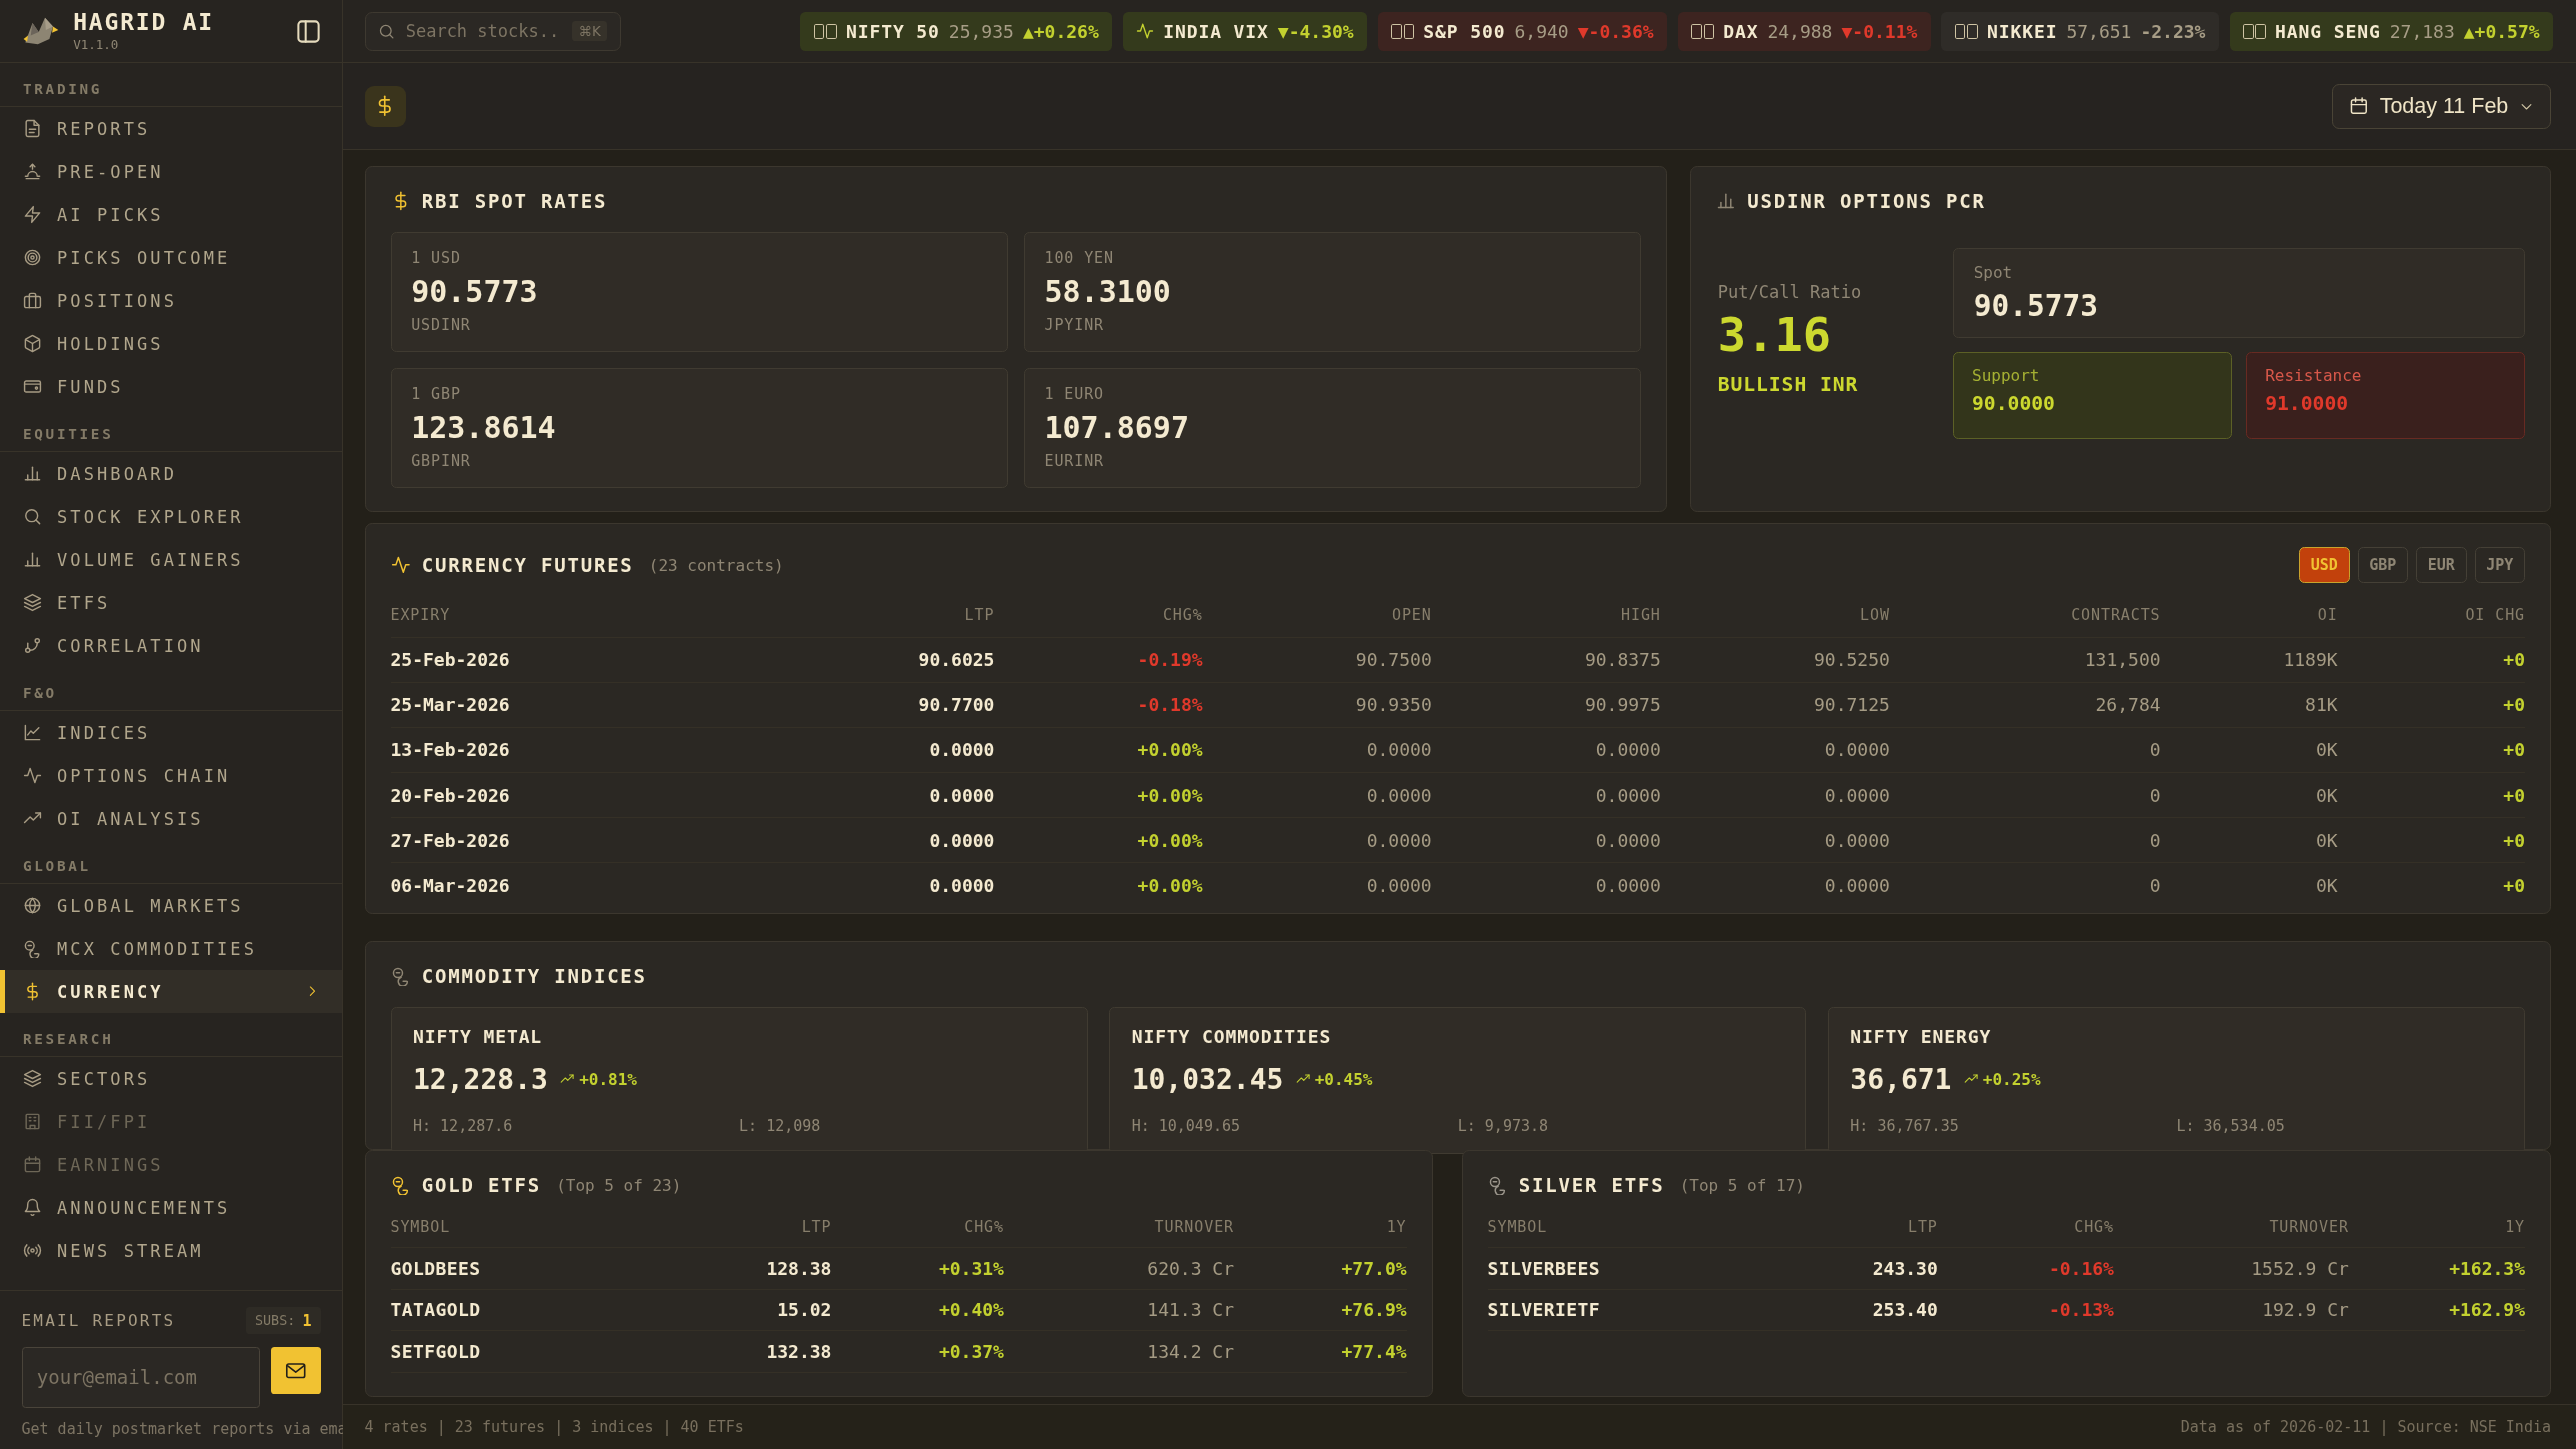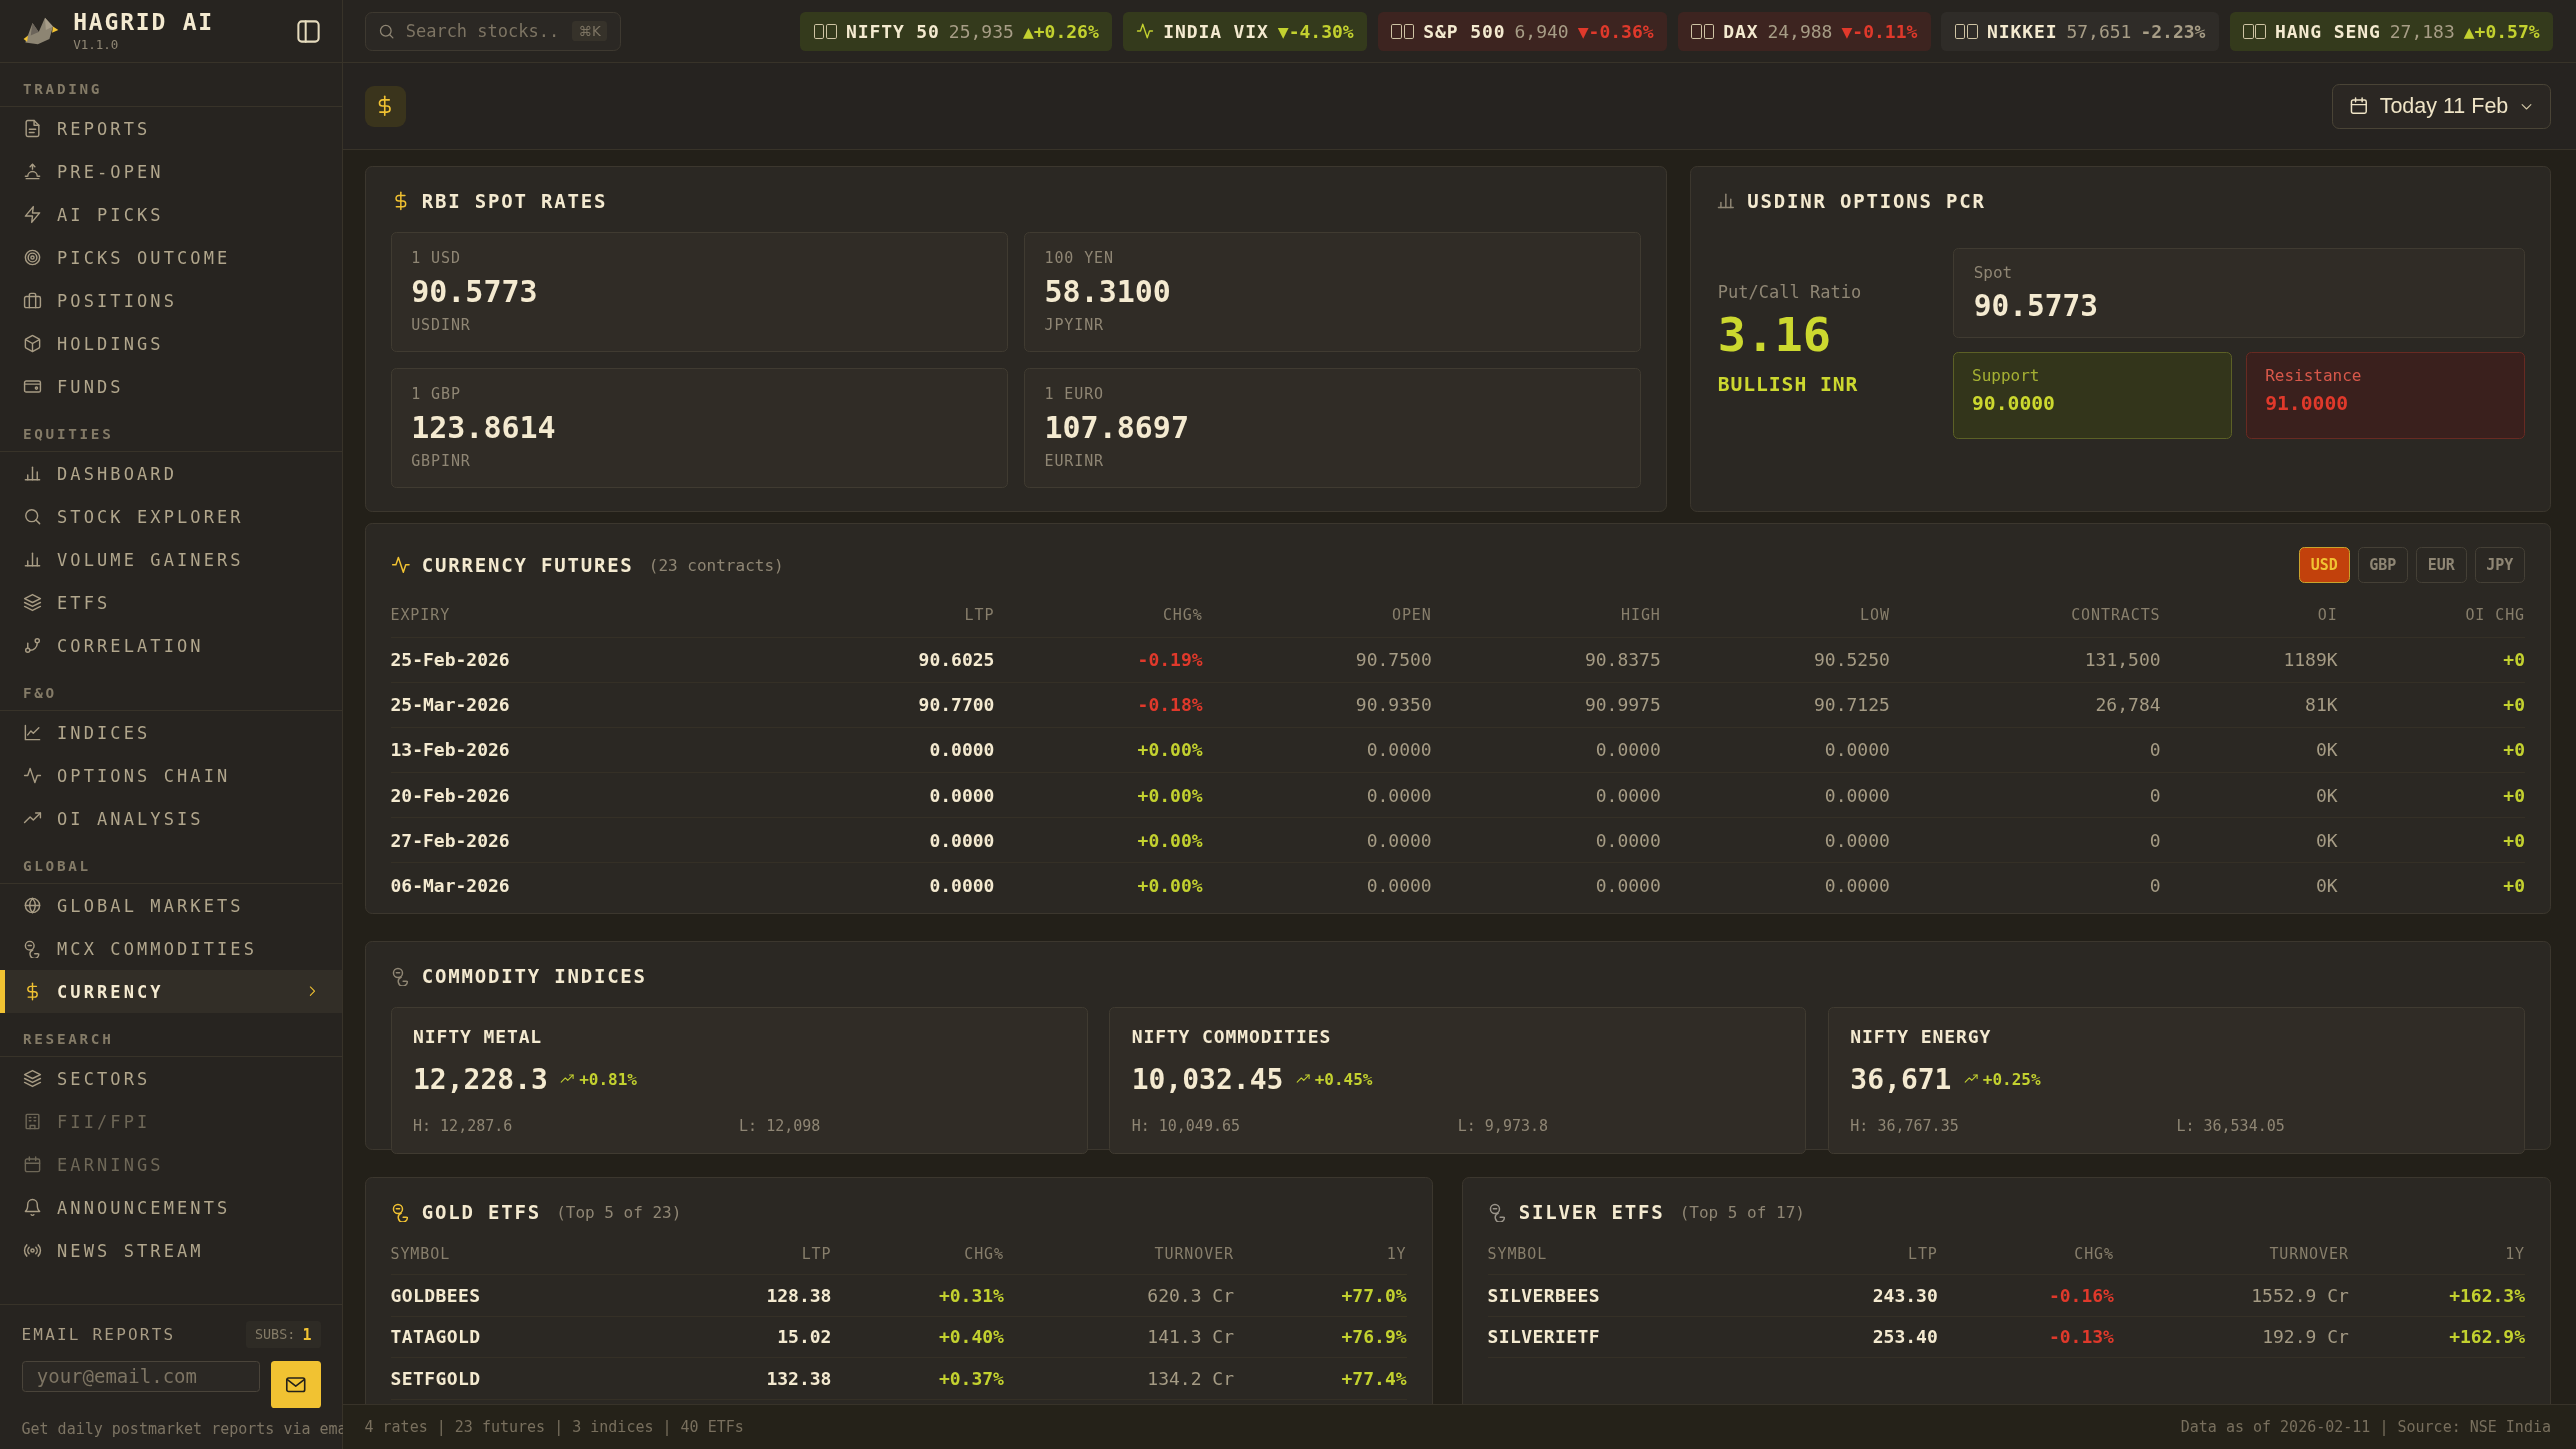--- a/index.html
+++ b/index.html
@@ -79,21 +79,21 @@
   .nav-item.active::before{content:"";position:absolute;left:0;top:0;bottom:0;width:4.5px;background:var(--gold);}
   .nav-item.active .icon{color:var(--gold);}
   .nav-item.active .nav-label{color:var(--bright);font-weight:bold;}
   .nav-item .chev{margin-left:auto;width:14.3px;height:14.3px;color:var(--gold);}
   .email-block{border-top:0.9px solid var(--divider);padding:16px 21.5px 10.7px;flex:0 0 auto;}
   .email-head{display:flex;align-items:center;justify-content:space-between;margin-bottom:12.5px;}
   .email-title{font-size:16px;font-weight:normal;letter-spacing:2.2px;color:#a89c84;}
   .subs-badge{background:#2e2b25;border-radius:3.6px;padding:4.5px 9px;font-size:13.4px;color:#847b67;display:flex;gap:7.2px;align-items:center;}
   .subs-badge b{color:var(--gold);font-size:15px;}
   .email-row{display:flex;gap:10.7px;}
-  .email-input{flex:1;height:31px;background:#2b2824;border:0.9px solid #4a443a;border-radius:3.6px;color:var(--cream);font:inherit;font-size:19px;padding:0 14.3px;outline:none;min-width:0;}
+  .email-input{flex:1;height:61px;background:#2b2824;border:0.9px solid #4a443a;border-radius:3.6px;color:var(--cream);font:inherit;font-size:19px;padding:0 14.3px;outline:none;min-width:0;}
   .email-input::placeholder{color:#7d7463;}
   .send-btn{width:50px;height:47px;background:var(--gold);border:none;border-radius:3.6px;display:flex;align-items:center;justify-content:center;cursor:pointer;}
   .send-btn .icon{width:21.5px;height:21.5px;color:#23201a;}
   .email-caption{font-size:15px;color:#7d7463;margin-top:12.5px;white-space:nowrap;}
 
   
   .main{flex:1;display:flex;flex-direction:column;min-width:0;min-height:0;}
   .page-head{height:87px;flex:0 0 auto;display:flex;align-items:center;background:#262320;border-bottom:0.9px solid var(--divider);padding:0 25px 0 21.5px;}
   .ph-iconbox{width:41px;height:41px;border-radius:9px;background:#3a341c;display:flex;align-items:center;justify-content:center;margin-right:16px;}
   .ph-iconbox .icon{width:21.5px;height:21.5px;color:var(--gold);}
@@ -167,21 +167,21 @@
   .com-grid{display:grid;grid-template-columns:1fr 1fr 1fr;gap:21.5px;margin-top:19.7px;flex:1;}
   .com-card{background:var(--bg-card);border:0.9px solid #403b31;border-radius:5.4px;padding:18px 21.5px;cursor:default;}
   .com-name{font-size:18px;font-weight:bold;letter-spacing:0.9px;color:var(--bright);}
   .com-valrow{display:flex;align-items:center;gap:12.5px;margin-top:16px;}
   .com-val{font-size:28px;font-weight:bold;color:var(--bright);}
   .com-chg{font-size:16px;font-weight:bold;color:var(--green);display:flex;align-items:center;gap:4.5px;}
   .com-chg .icon{width:14.3px;height:14.3px;color:var(--green);}
   .com-hl{display:grid;grid-template-columns:1fr 1fr;margin-top:21.5px;font-size:15px;color:var(--muted);}
 
   
-  .row4{margin-top:27px;flex:1;min-height:0;display:grid;grid-template-columns:1fr 1.02fr;gap:29px;overflow:hidden;}
+  .row4{flex:1;min-height:0;display:grid;grid-template-columns:1fr 1.02fr;gap:29px;overflow:hidden;}
   .etf-panel{overflow:hidden;display:flex;flex-direction:column;}
   .etf-table{margin-top:21.5px;}
   .etf-row{display:grid;grid-template-columns:1.3fr 1fr .9fr 1.2fr .9fr;align-items:center;}
   .etf-row > div{text-align:right;}
   .etf-row > div:first-child{text-align:left;}
   .etf-head{font-size:15px;color:#877e6b;letter-spacing:0.9px;padding-bottom:11.6px;border-bottom:0.9px solid var(--row-line);}
   .etf-r{font-size:18px;padding:9.8px 0;border-bottom:0.9px solid var(--row-line);cursor:pointer;}
   .etf-r .sym{font-weight:bold;color:var(--bright);letter-spacing:0.4px;}
   .etf-r .ltp{font-weight:bold;color:var(--bright);}
   .etf-r .chg{font-weight:bold;}

